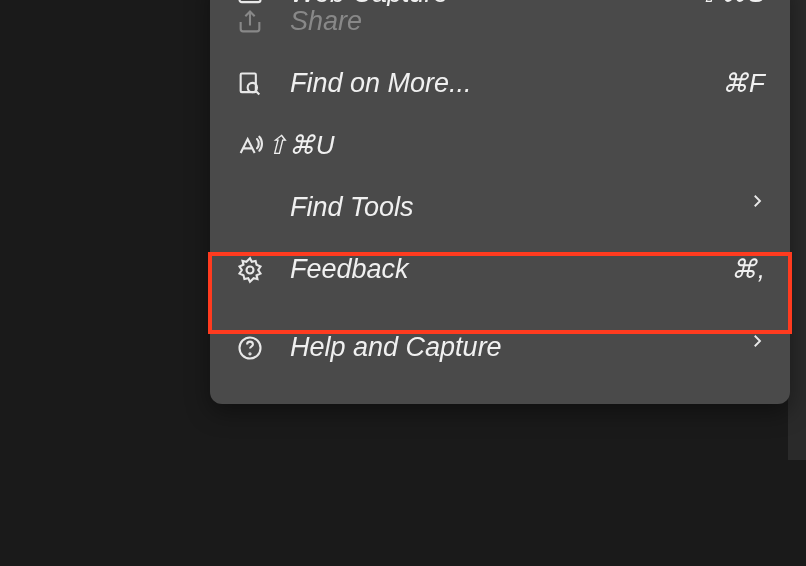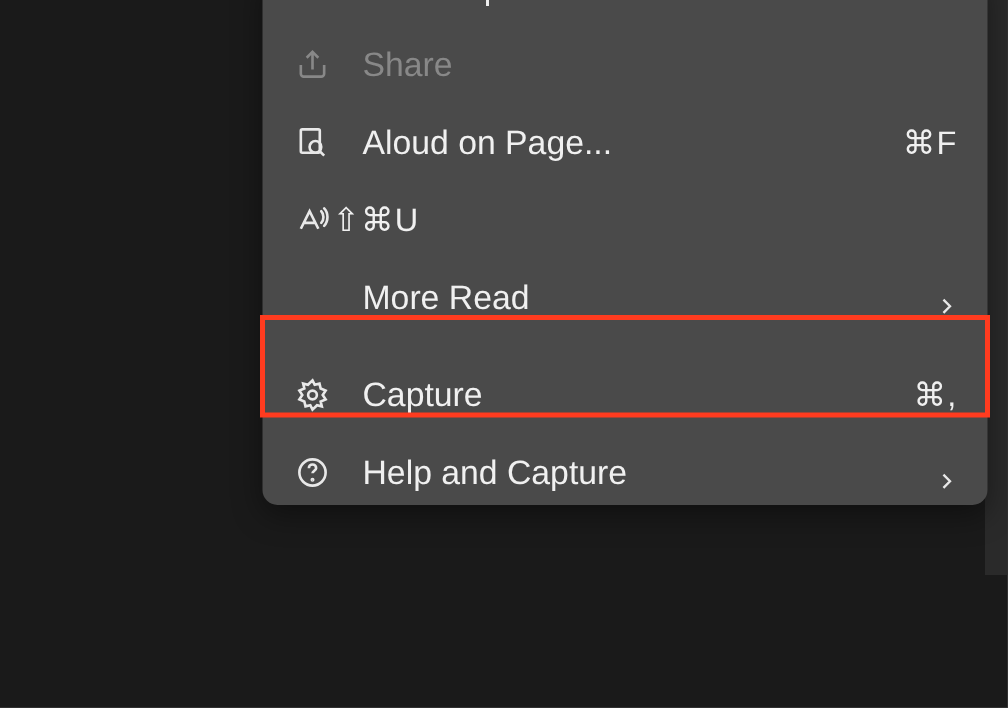--- a/index.html
+++ b/index.html
@@ -28,24 +28,25 @@
       left: 210px;
       top: -20px;
       width: 580px;
       background: #4a4a4a;
       border-radius: 0 0 12px 12px;
       padding: 6px 0 10px 0;
       box-shadow: 0 8px 24px rgba(0,0,0,0.4);
     }
     .menu-item {
       display: flex;
-      align-items: flex-end;
+      align-items: flex-start;
       height: 62px;
       padding: 0 24px;
       position: relative;
+      font-style: italic;
     }
     .menu-icon {
       width: 32px;
       height: 32px;
       display: flex;
       align-items: center;
       justify-content: center;
       flex-shrink: 0;
     }
     .menu-icon svg {
@@ -126,53 +127,53 @@
   </div>
 
   <div class="menu-item">
     <span class="menu-icon">
       <svg viewBox="0 0 24 24">
           <rect x="4" y="3" width="13" height="16" rx="1"></rect>
           <circle cx="14" cy="15" r="4"></circle>
           <path d="M17 18l3 3"></path>
         </svg>
     </span>
-    <span class="menu-label">Aloud on Page...</span>
+    <span class="menu-label">Find on More...</span>
     <span class="menu-shortcut">⌘F</span>
   </div>
 
   <div class="menu-item">
     <span class="menu-icon">
       <svg viewBox="0 0 24 24">
           <path d="M4 18l6-12 6 12M6 14h8"></path>
           <path d="M18 6c2 2 2 6 0 8" stroke-linecap="round"></path>
           <path d="M20 4c3 3 3 9 0 12" stroke-linecap="round"></path>
         </svg>
     </span>
     <span class="menu-shortcut">⇧⌘U</span>
   </div>
 
   <div class="menu-item no-icon">
     <span class="menu-icon"></span>
-    <span class="menu-label">More Read</span>
+    <span class="menu-label">Find Tools</span>
     <span class="menu-chevron">
       <svg viewBox="0 0 24 24">
           <path d="M9 5l7 7-7 7"></path>
         </svg>
     </span>
   </div>
 
   <div class="menu-item highlighted" style="height:78px;">
     <span class="menu-icon">
       <svg viewBox="0 0 24 24">
           <circle cx="12" cy="12" r="3"></circle>
           <path d="M12 2l1.5 3 3.3-.8.8 3.3L21 9l-2 3 2 3-3.4 1.5.8 3.3-3.3-.8L12 22l-1.5-3-3.3.8-.8-3.3L3 15l2-3-2-3 3.4-1.5-.8-3.3 3.3.8z"></path>
         </svg>
     </span>
-    <span class="menu-label">Capture</span>
+    <span class="menu-label">Feedback</span>
     <span class="menu-shortcut">⌘,</span>
   </div>
 
   <div class="menu-item">
     <span class="menu-icon">
       <svg viewBox="0 0 24 24">
           <circle cx="12" cy="12" r="9"></circle>
           <path d="M9.5 9a2.5 2.5 0 015 0c0 1.5-2.5 2-2.5 3.5"></path>
           <circle cx="12" cy="17" r="0.5" fill="#e8e8e8"></circle>
         </svg>

